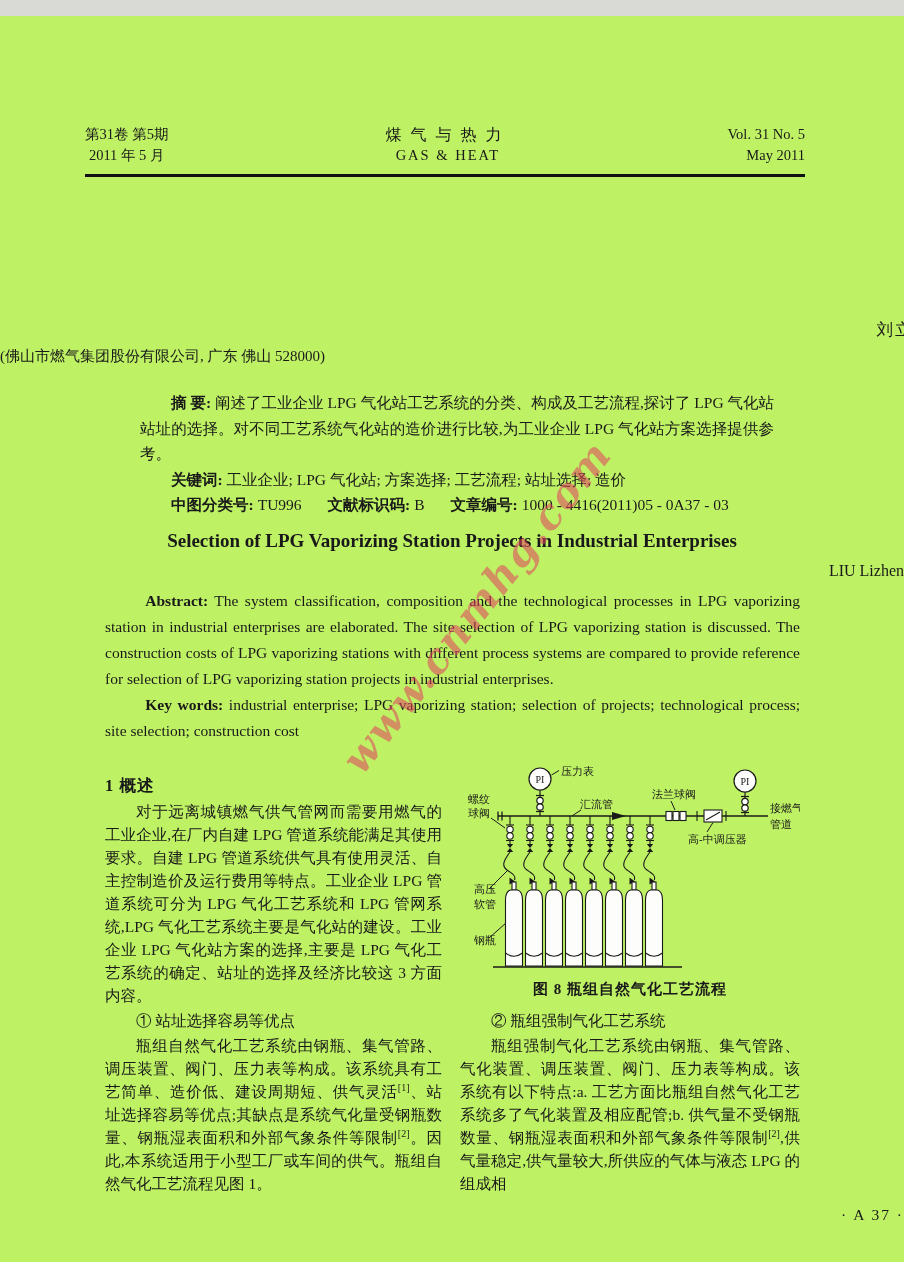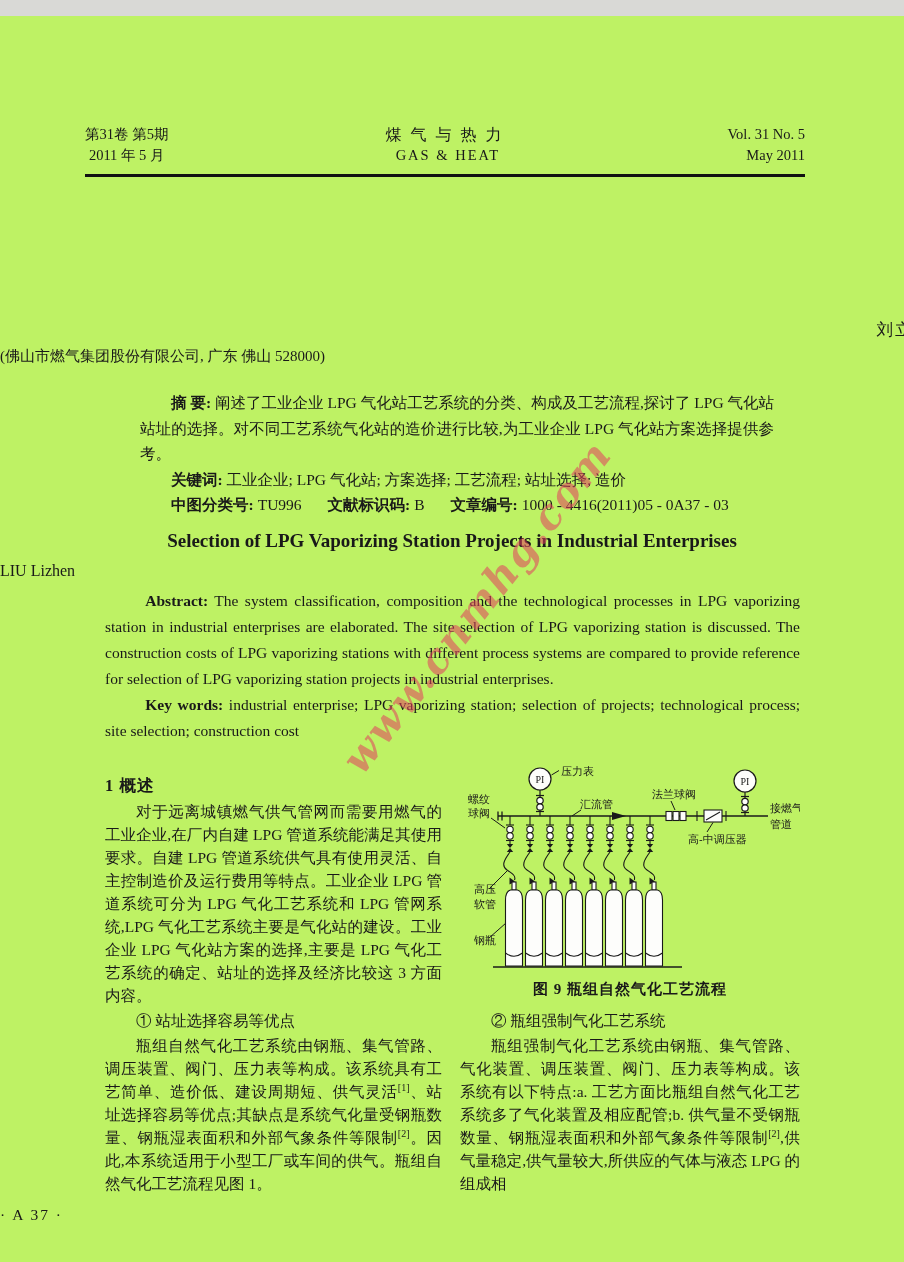--- a/index.html
+++ b/index.html
@@ -38,21 +38,21 @@
     font-size:15.5px;line-height:25.5px;text-align:justify;
   }
   .abs-cn p{margin:0;text-indent:2em;}
   .abs-cn .meta b{margin-right:4px;}
   .abs-cn .meta .gap{display:inline-block;width:26px;}
   
   .en-title{
     position:absolute;top:514px;left:0;width:100%;text-align:center;
     font-size:19px;font-weight:bold;margin:0;
   }
-  .en-author{position:absolute;top:546px;width:100%;text-align:left;font-size:16px;}
+  .en-author{position:absolute;top:546px;width:100%;text-align:right;font-size:16px;}
   .abs-en{
     position:absolute;top:572px;left:105px;right:104px;
     font-size:15.5px;line-height:26px;text-align:justify;
   }
   .abs-en p{margin:0;text-indent:2.6em;}
   
   .cols{
     position:absolute;top:738px;left:105px;right:104px;
     display:flex;gap:18px;
     font-size:15.5px;line-height:23px;text-align:justify;align-items:flex-end;
@@ -74,21 +74,21 @@
   
   .watermark{
     position:absolute;left:282px;top:586px;width:360px;
     transform:rotate(-52deg);
     font-family:"DejaVu Serif",serif;font-style:italic;font-weight:bold;
     font-size:41px;letter-spacing:2px;
     color:rgba(226,62,95,0.55);
     pointer-events:none;text-align:center;
   }
   
-  .pageno{position:absolute;top:1190px;width:100%;text-align:left;font-size:15.5px;letter-spacing:2px;}
+  .pageno{position:absolute;top:1190px;width:100%;text-align:right;font-size:15.5px;letter-spacing:2px;}
 </style>
 </head>
 <body>
 
 <div class="page">
 
   <div class="jheader">
     <div class="hl">
       <div>第31卷 第5期</div>
       <div>2011 年 5 月</div>
@@ -222,21 +222,21 @@
           <text x="310" y="58">接燃气</text>
           <text x="310" y="74">管道</text>
 
           <text x="14" y="139">高压</text>
           <text x="14" y="154">软管</text>
           <line x1="29" y1="135" x2="47" y2="117" stroke="#1a1a1a" stroke-width="1"></line>
 
           <text x="14" y="190">钢瓶</text>
           <line x1="29" y1="184" x2="46" y2="169" stroke="#1a1a1a" stroke-width="1"></line>
         </svg>
-        <div class="fig-caption">图 9  瓶组自然气化工艺流程</div>
+        <div class="fig-caption">图 8  瓶组自然气化工艺流程</div>
       </div>
 
       <div class="sub">②  瓶组强制气化工艺系统</div>
       <p class="body"><span>瓶组强制气化工艺系统由钢瓶、集气管路、气化装置、调压装置、阀门、压力表等构成。该系统有以下特点:a. 工艺方面比瓶组自然气化工艺系统多了气化装置及相应配管;b. 供气量不受钢瓶数量、钢瓶湿表面积和外部气象条件等限制</span><sup>[2]</sup><span>,供气量稳定,供气量较大,所供应的气体与液态 LPG 的组成相</span></p>
     </div>
   </div>
 
   <div class="pageno">· A 37 ·</div>
 </div>
 

